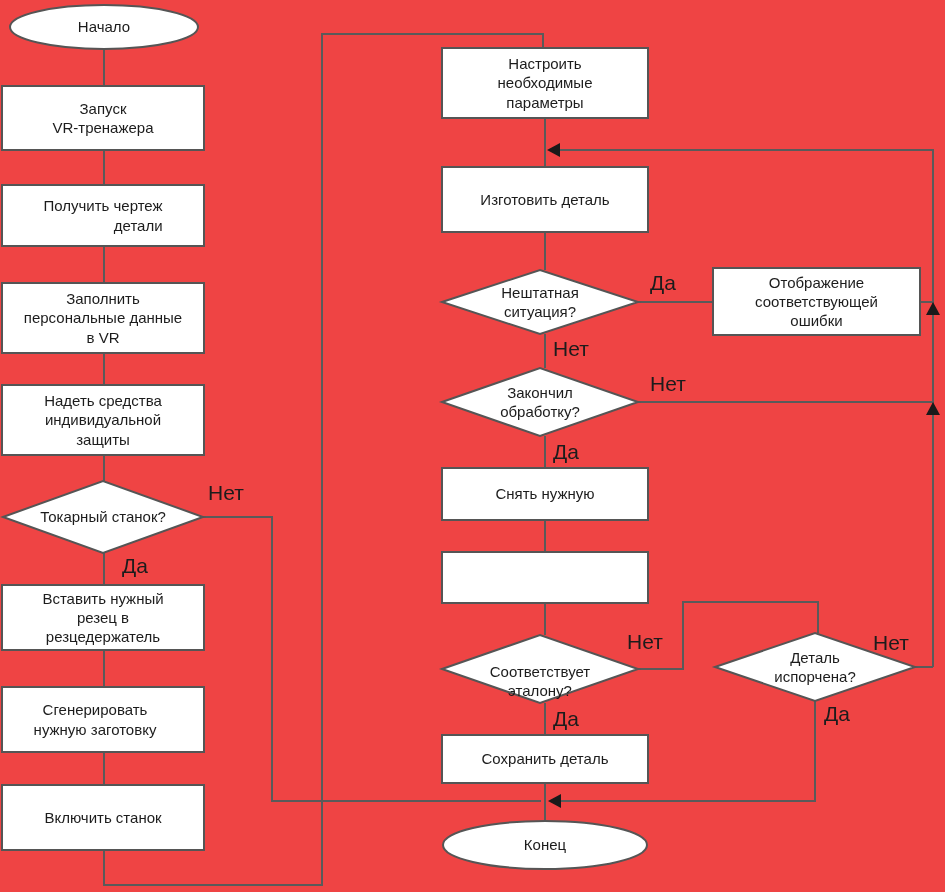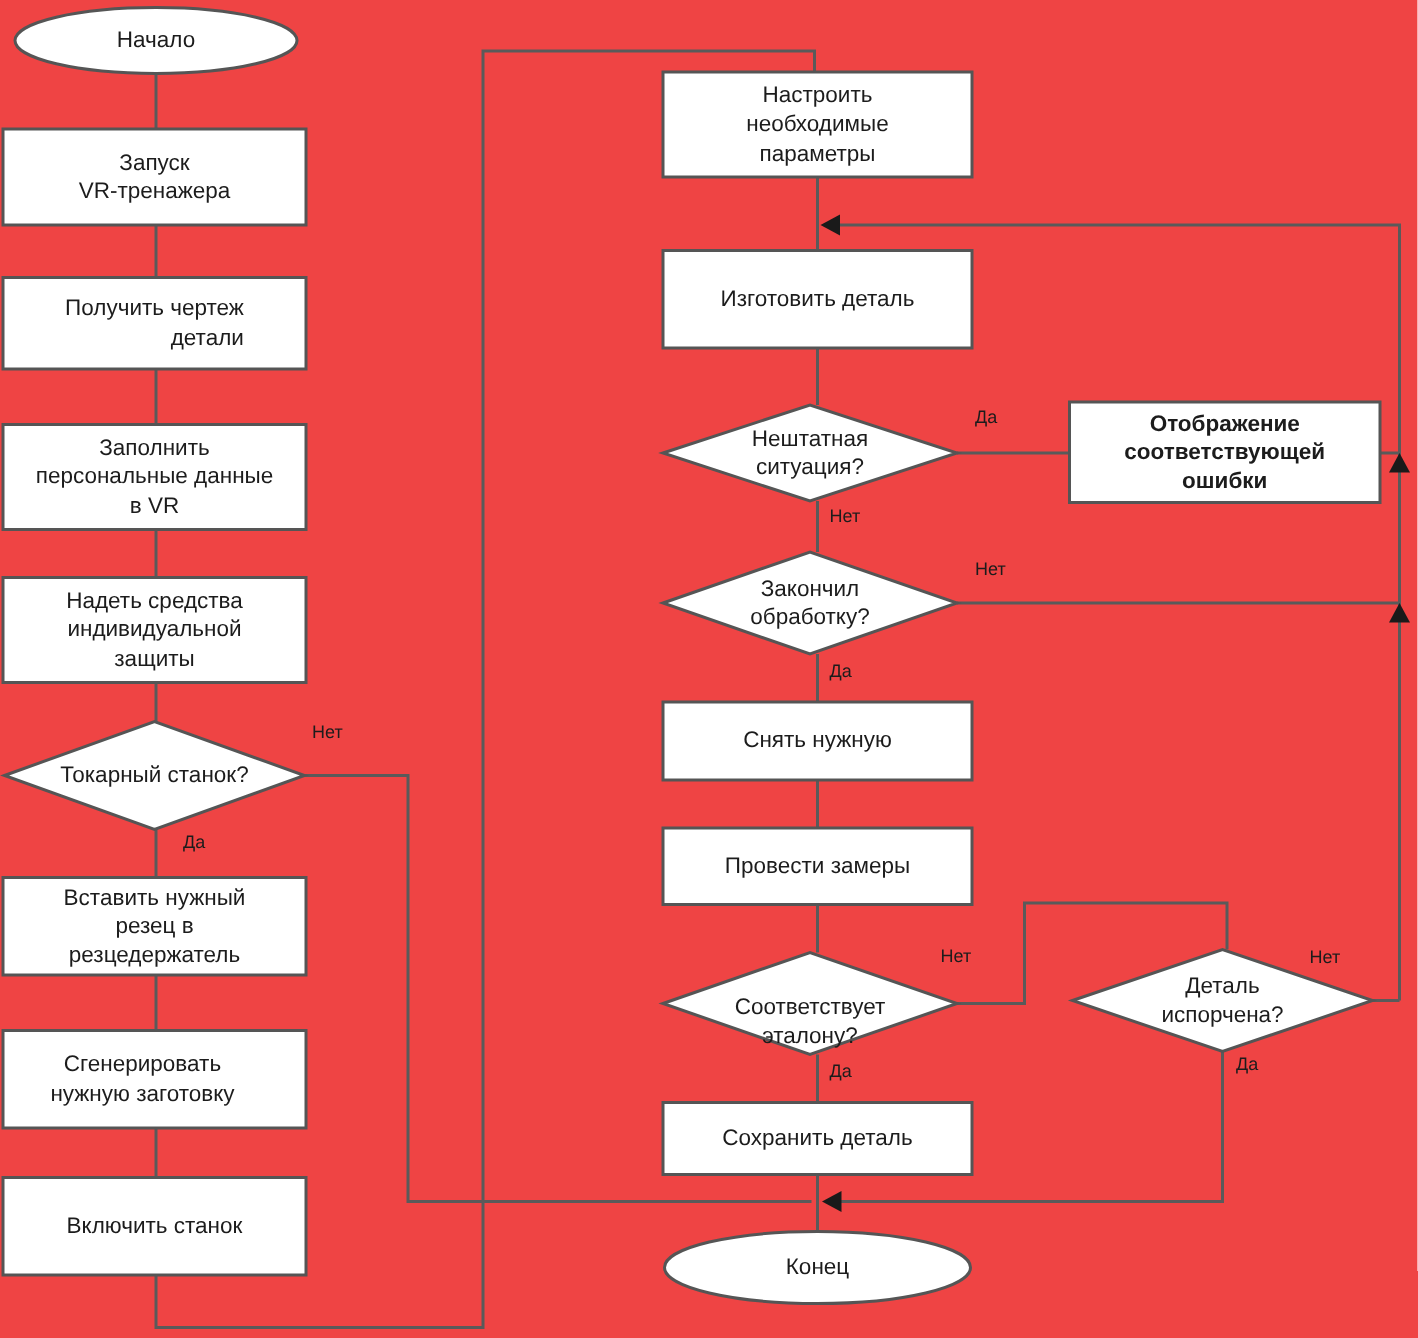--- a/index.html
+++ b/index.html
@@ -15,21 +15,21 @@
     position:absolute;
     display:flex;align-items:center;justify-content:center;
     text-align:center;
     white-space:pre-line;
     font-size:15px;line-height:1.28;
     color:#1c1c1c;
     pointer-events:none;
   }
   .edge-lbl{
     position:absolute;
-    font-size:12px;color:#1c1c1c;
+    font-size:21px;color:#1c1c1c;
     pointer-events:none;
   }
   .shape{fill:#ffffff;stroke:#555555;stroke-width:2;}
   .conn{fill:none;stroke:#5a5a5a;stroke-width:2;}
   .arrow{fill:#1a1a1a;stroke:none;}
 </style>
 </head>
 <body>
 
 <div class="stage">
@@ -114,27 +114,26 @@
 
   <div class="lbl" style="left:442px;top:48px;width:206px;height:70px;">Настроить
 необходимые
 параметры</div>
   <div class="lbl" style="left:442px;top:167px;width:206px;height:65px;">Изготовить деталь</div>
   <div class="lbl" style="left:442px;top:270px;width:196px;height:64px;">Нештатная
 ситуация?</div>
   <div class="lbl" style="left:442px;top:368px;width:196px;height:68px;">Закончил
 обработку?</div>
   <div class="lbl" style="left:442px;top:468px;width:206px;height:52px;">Снять нужную</div>
-  <div class="lbl" style="left:442px;top:552px;width:206px;height:51px;">Провести замеры</div>
   <div class="lbl" style="left:442px;top:647px;width:196px;height:68px;">Соответствует
 эталону?</div>
   <div class="lbl" style="left:442px;top:735px;width:206px;height:48px;">Сохранить деталь</div>
   <div class="lbl" style="left:443px;top:821px;width:204px;height:48px;">Конец</div>
 
-  <div class="lbl" style="left:713px;top:268px;width:207px;height:67px;font-weight:bold;">Отображение
+  <div class="lbl" style="left:713px;top:268px;width:207px;height:67px;">Отображение
 соответствующей
 ошибки</div>
   <div class="lbl" style="left:715px;top:633px;width:200px;height:68px;">Деталь
 испорчена?</div>
 
   <div class="edge-lbl" style="left:208px;top:481px;">Нет</div>
   <div class="edge-lbl" style="left:122px;top:554px;">Да</div>
   <div class="edge-lbl" style="left:650px;top:271px;">Да</div>
   <div class="edge-lbl" style="left:553px;top:337px;">Нет</div>
   <div class="edge-lbl" style="left:650px;top:372px;">Нет</div>

